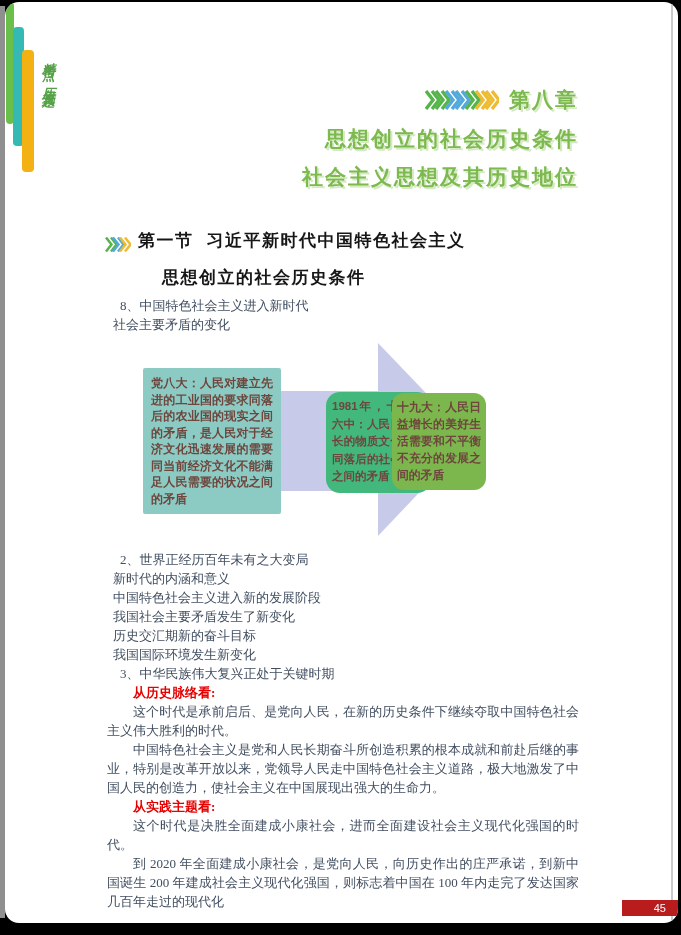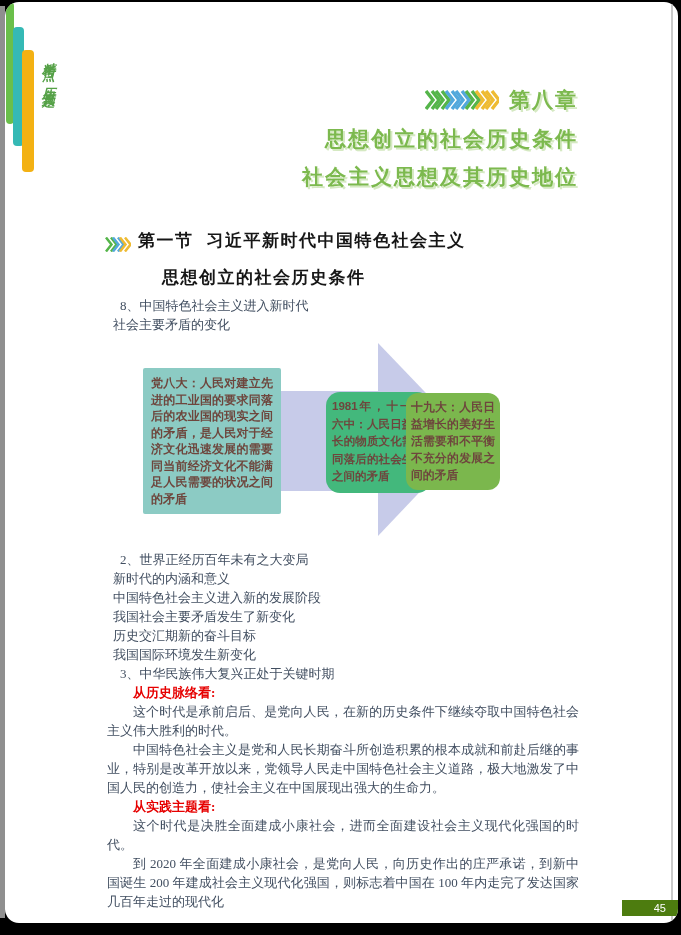--- a/index.html
+++ b/index.html
@@ -63,21 +63,21 @@
     font-family:"Liberation Sans","DejaVu Sans",sans-serif; font-weight:bold; }
   .arrow-shaft { position:absolute; left:173px; top:57px; width:98px; height:100px; }
   .arrow-head  { position:absolute; left:271px; top:9px; width:0; height:0;
     border-top:96px solid transparent; border-bottom:97px solid transparent;
     border-left:92px solid #c7cbe9; }
   .dbox { position:absolute; box-sizing:border-box; text-align:justify; }
   .dbox1 { left:36px;  top:34px; width:138px; height:146px; border-radius:2px;
            padding:7px 8px;  font-size:12px;   line-height:16.5px; }
   .dbox2 { left:183px; top:58px; width:105px; height:101px; border-radius:14px;
            padding:6px 6px;  font-size:11.5px; line-height:17.5px;margin-left:36px; }
-  .dbox3 { left:299px; top:59px; width:94px;  height:97px;  border-radius:12px;
+  .dbox3 { left:285px; top:59px; width:94px;  height:97px;  border-radius:12px;
            padding:6px 5px;  font-size:11.8px; line-height:17px; }
 
   
   .pagenum {
     position:absolute; right:0; top:898px; width:56px; height:16px;
     color:#fff; font-family:"Liberation Sans","DejaVu Sans",sans-serif;
     font-size:11px; line-height:16px; text-align:right; padding-right:12px;
     box-sizing:border-box;
   }
 </style>
@@ -166,14 +166,14 @@
 
     <p class="redh" style="color: rgb(230, 0, 0);">从历史脉络看:</p>
     <p class="bpara">这个时代是承前启后、是党向人民，在新的历史条件下继续夺取中国特色社会主义伟大胜利的时代。</p>
     <p class="bpara">中国特色社会主义是党和人民长期奋斗所创造积累的根本成就和前赴后继的事业，特别是改革开放以来，党领导人民走中国特色社会主义道路，极大地激发了中国人民的创造力，使社会主义在中国展现出强大的生命力。</p>
 
     <p class="redh" style="color: rgb(230, 0, 0);">从实践主题看:</p>
     <p class="bpara">这个时代是决胜全面建成小康社会，进而全面建设社会主义现代化强国的时代。</p>
     <p class="bpara">到 2020 年全面建成小康社会，是党向人民，向历史作出的庄严承诺，到新中国诞生 200 年建成社会主义现代化强国，则标志着中国在 100 年内走完了发达国家几百年走过的现代化</p>
   </div>
 
-  <div class="pagenum" style="background-color: #4d7c0f;">45</div>
+  <div class="pagenum" style="background-color: #b91c1c;">45</div>
 </div>
 
 </body></html>

